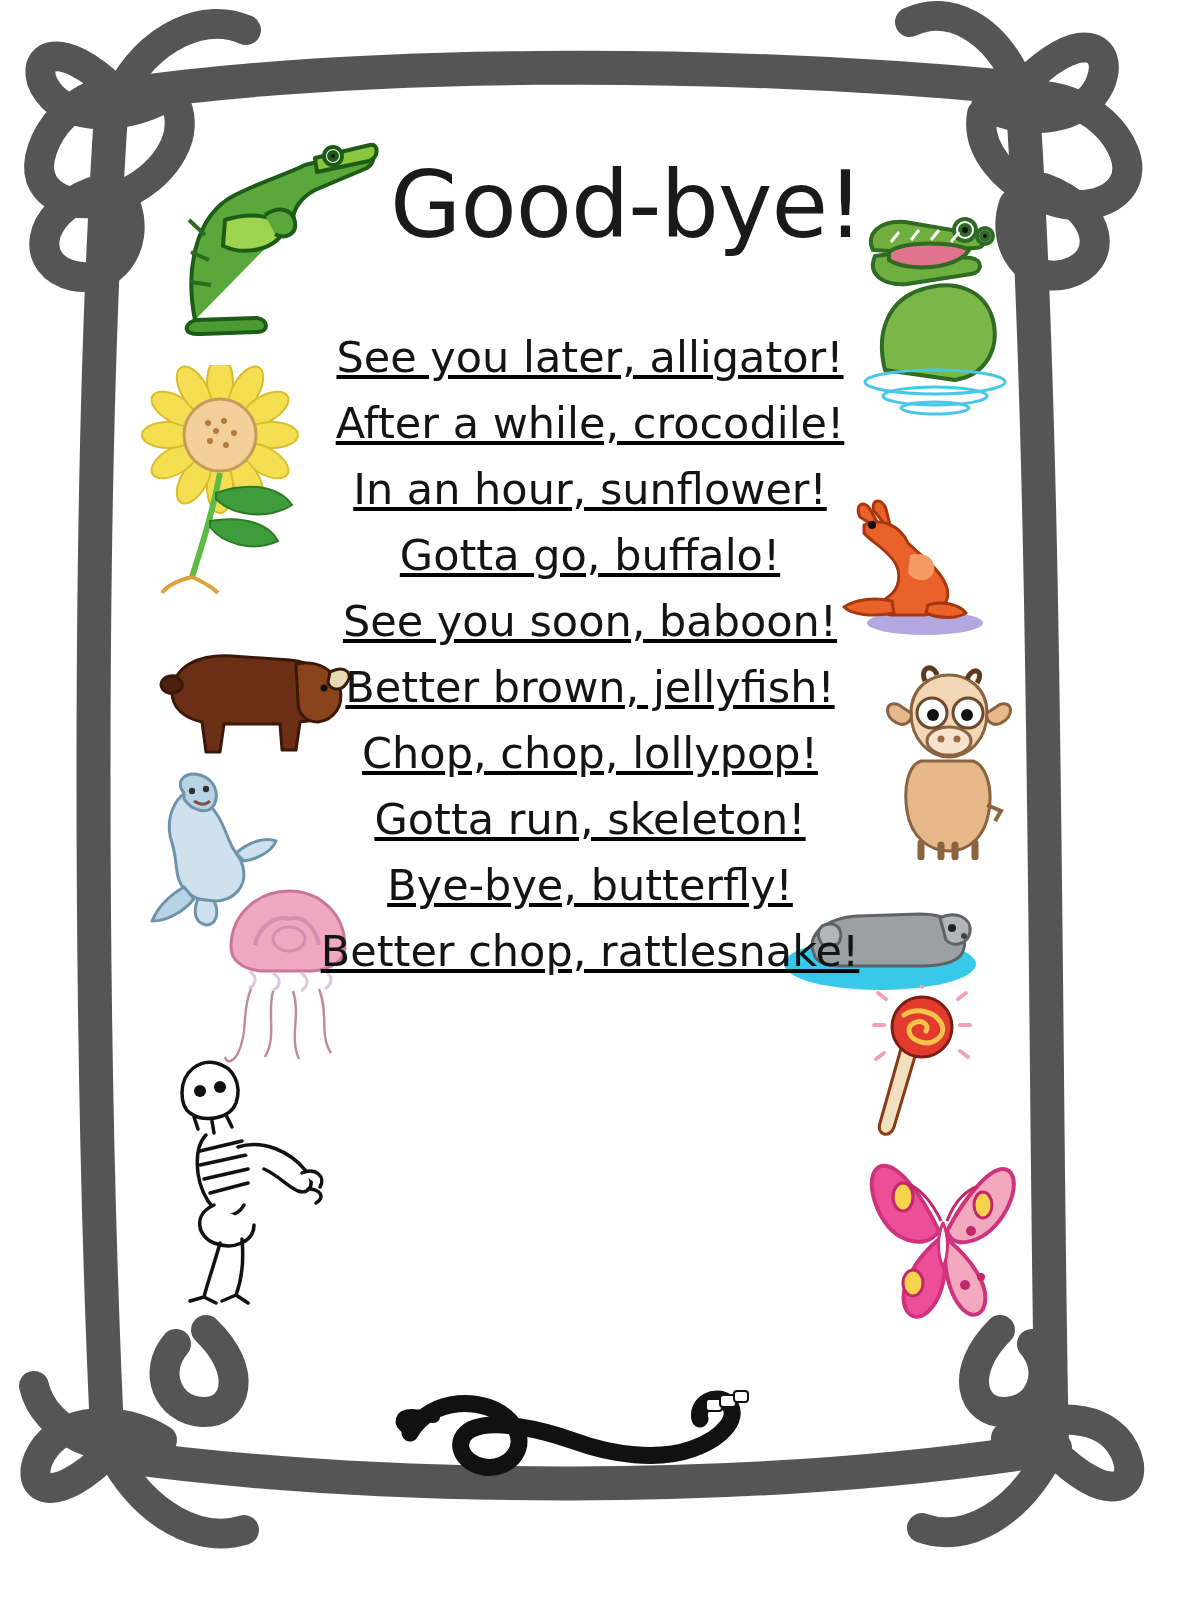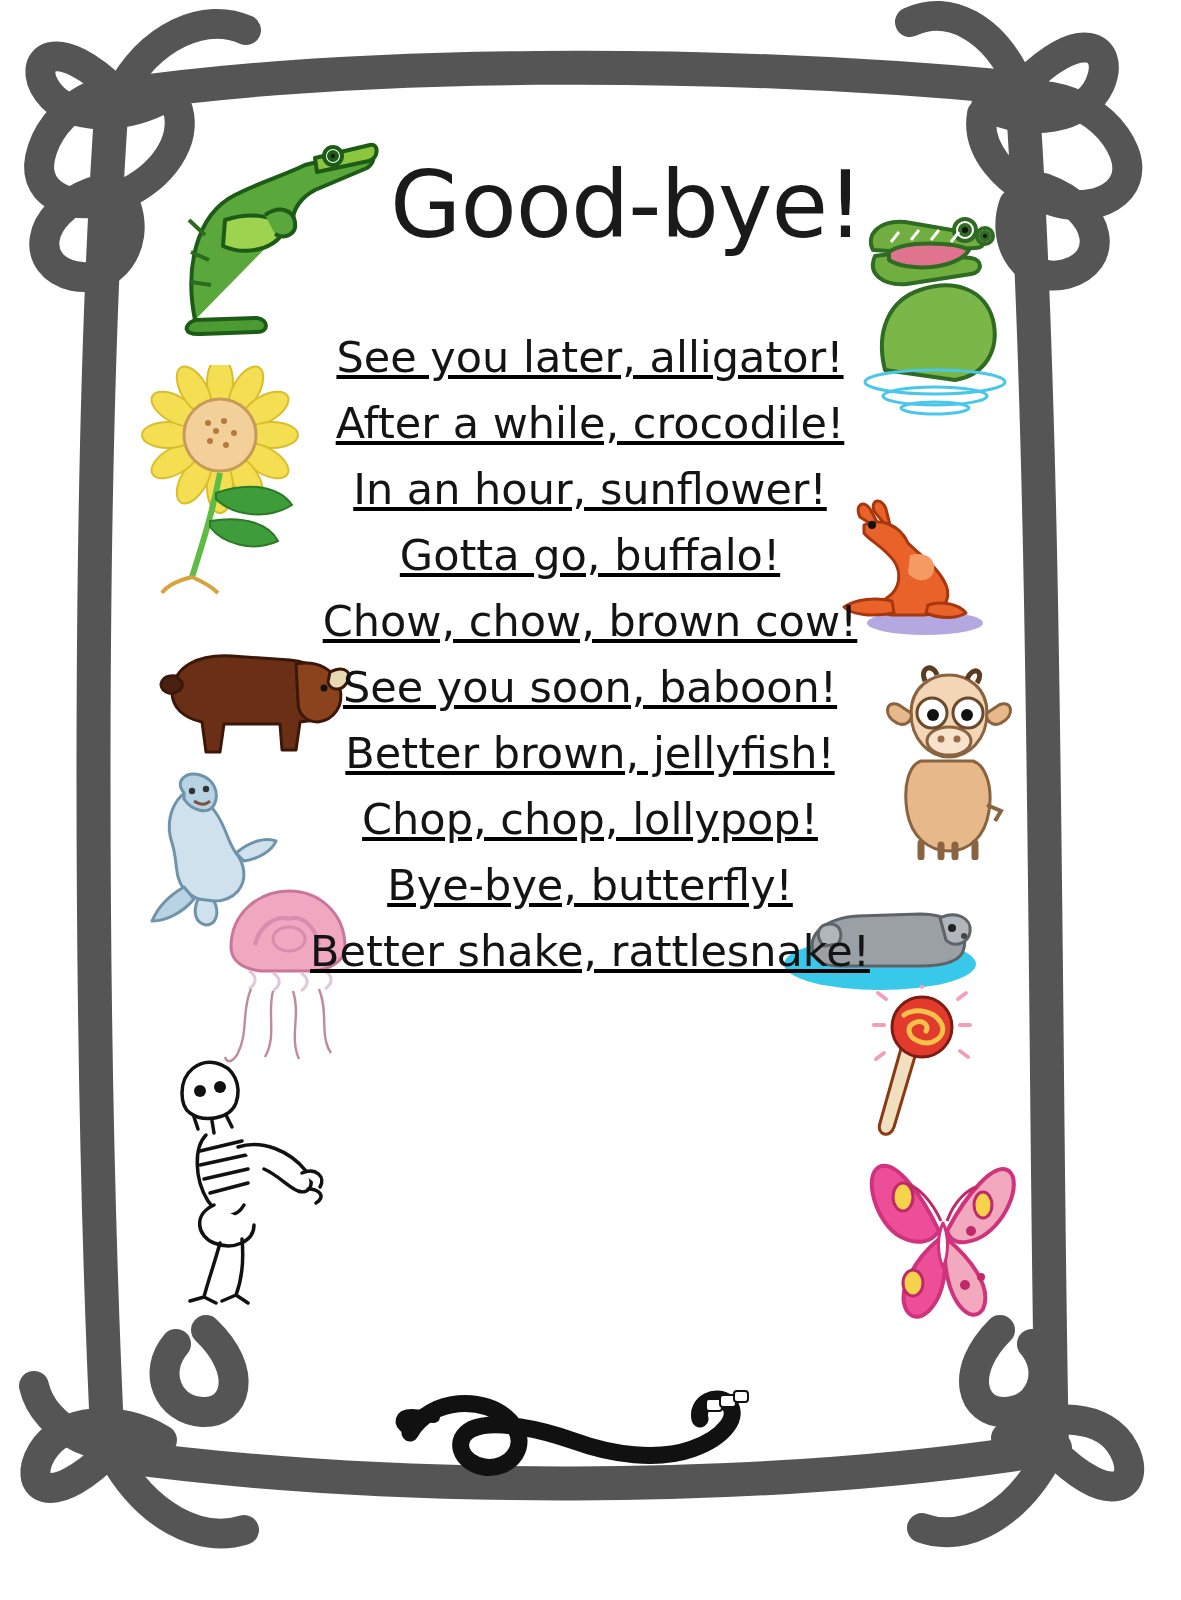--- a/index.html
+++ b/index.html
@@ -355,19 +355,19 @@
   </svg>
 </div>
 
 <div class="title">Good-bye!</div>
 
 <div class="poem">
   <p class="poem-line">See you later, alligator!</p>
   <p class="poem-line">After a while, crocodile!</p>
   <p class="poem-line">In an hour, sunflower!</p>
   <p class="poem-line">Gotta go, buffalo!</p>
-  <p class="poem-line">Chow, chow, brown cow!</p>
   <p class="poem-line">See you soon, baboon!</p>
   <p class="poem-line">Better brown, jellyfish!</p>
   <p class="poem-line">Chop, chop, lollypop!</p>
+  <p class="poem-line">Gotta run, skeleton!</p>
   <p class="poem-line">Bye-bye, butterfly!</p>
-  <p class="poem-line">Better shake, rattlesnake!</p>
+  <p class="poem-line">Better chop, rattlesnake!</p>
 </div>
 
 </body></html>

